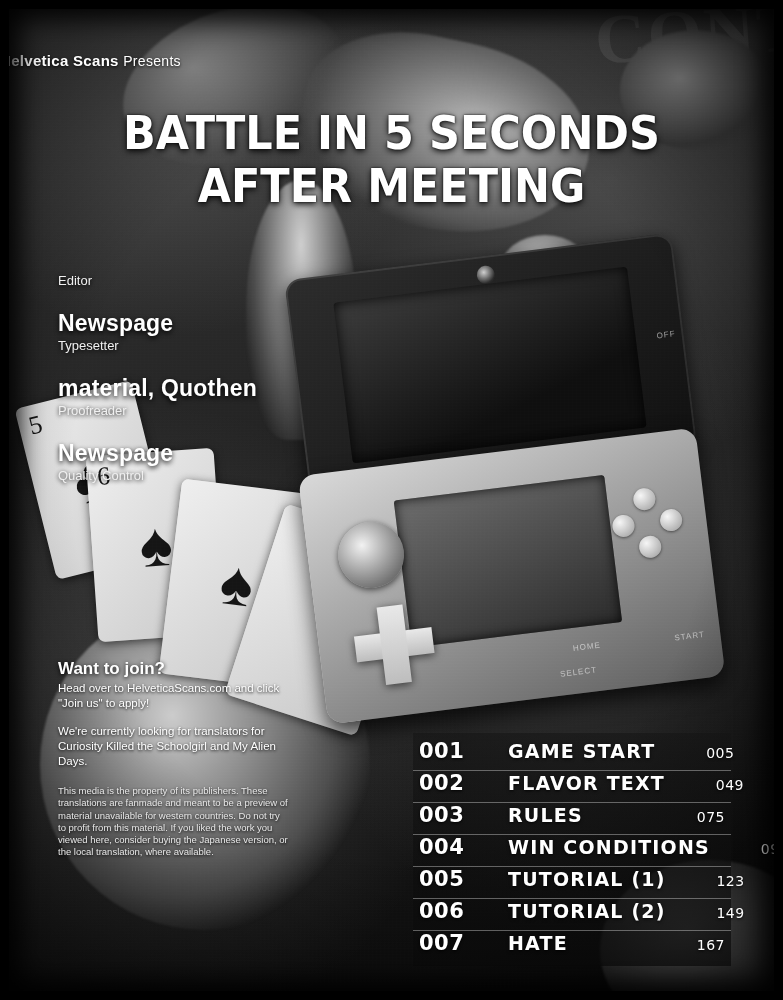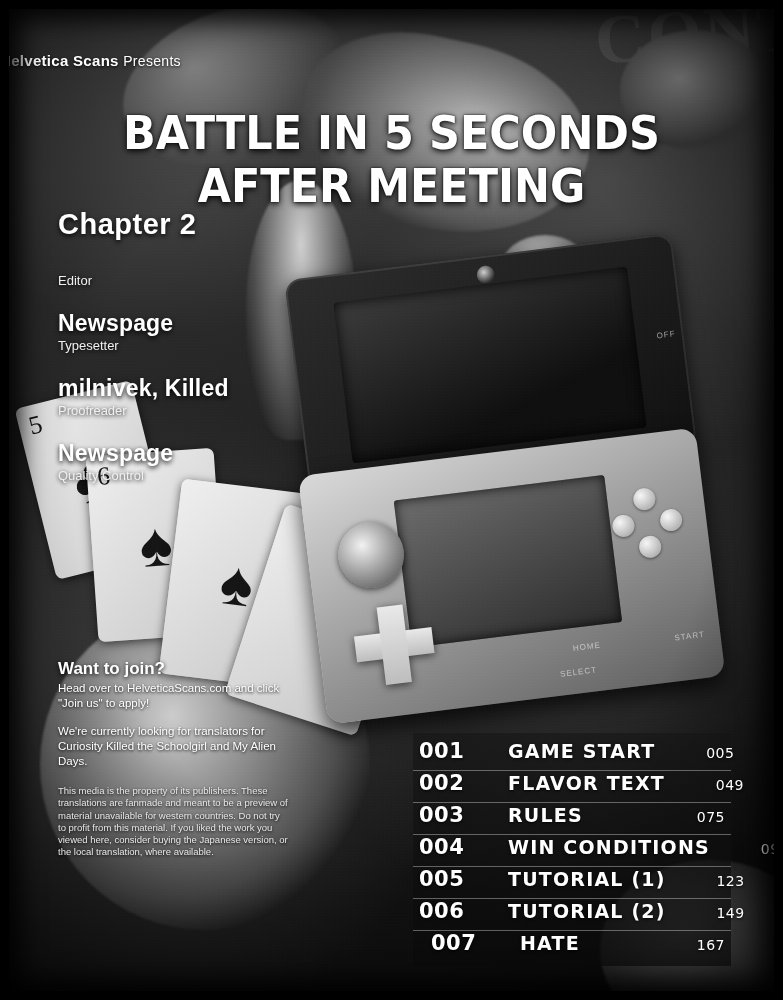--- a/index.html
+++ b/index.html
@@ -259,21 +259,21 @@
     background: linear-gradient(180deg, rgba(20,20,20,0.55), rgba(10,10,10,0.70));
   }
   .toc-row {
     display: flex;
     align-items: baseline;
     height: 31px;
     border-bottom: 1px solid rgba(255,255,255,0.35);
     padding: 0 6px;
     gap: 37px;
   }
-  .toc-row:last-child { border-bottom: none; margin-left: 12px; }
+  .toc-row:last-child { border-bottom: none; }
   .toc-num {
     width: 52px;
     flex: 0 0 52px;
     font-family: "DejaVu Sans", sans-serif;
     font-weight: 700;
     font-size: 21px;
     letter-spacing: 0.5px;
     text-shadow: 0 1px 3px rgba(0,0,0,0.9);
   }
   .toc-name {
@@ -354,32 +354,31 @@
     <div class="presents">
       <span>Helvetica Scans</span>
       <span class="small">Presents</span>
     </div>
 
     <h1 class="series-title">
       <span>Battle in 5 Seconds</span>
       <span class="l2">After Meeting</span>
     </h1>
 
-    <div class="chapter">Chapter 2</div>
 
     <div class="credits">
       <div class="credit">
         <div class="role">Editor</div>
       </div>
       <div class="credit">
         <div class="name">Newspage</div>
         <div class="role">Typesetter</div>
       </div>
       <div class="credit">
-        <div class="name">milnivek, Killed</div>
+        <div class="name">material, Quothen</div>
         <div class="role">Proofreader</div>
       </div>
       <div class="credit">
         <div class="name">Newspage</div>
         <div class="role">Quality Control</div>
       </div>
     </div>
 
     <div class="join">
       <h3>Want to join?</h3>

